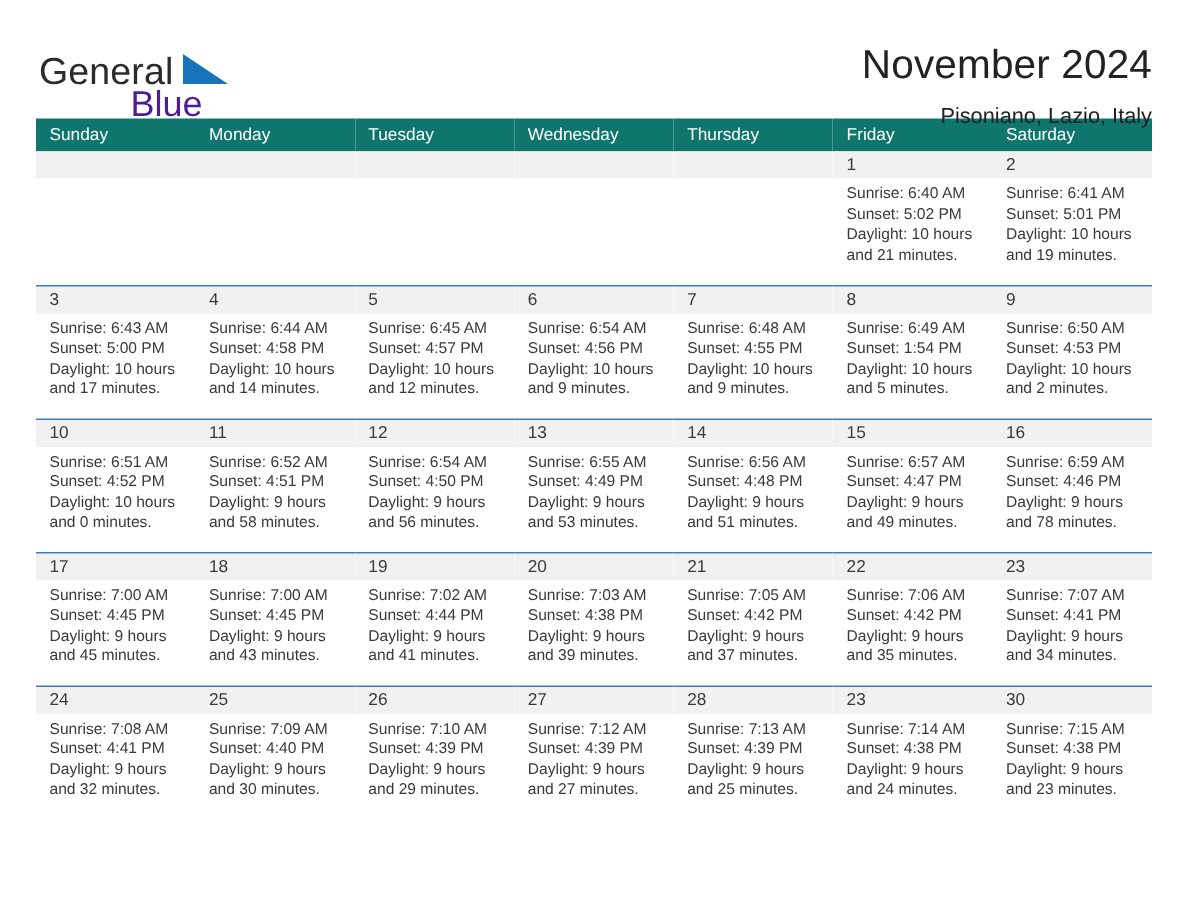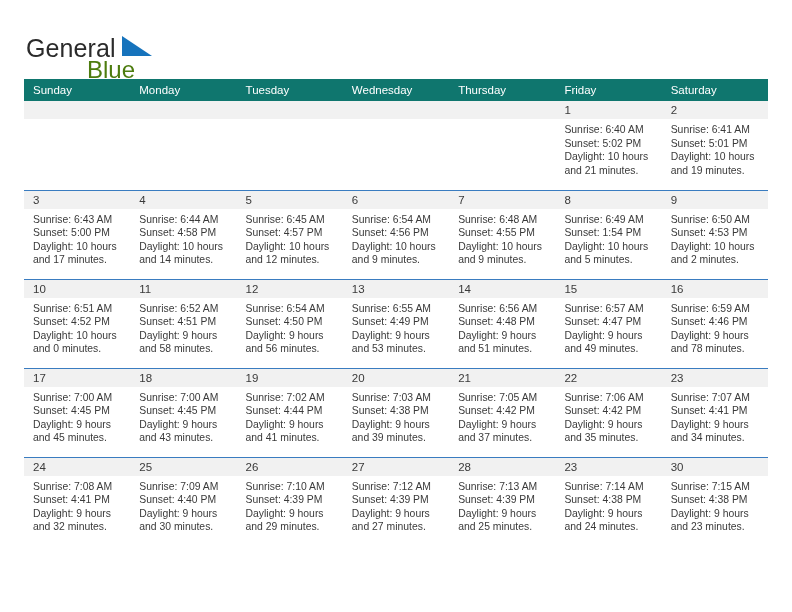--- a/index.html
+++ b/index.html
@@ -43,21 +43,21 @@
     font-size: 25px;
     letter-spacing: 0.1px;
     color: #2b2b2b;
     font-family: "Liberation Sans", sans-serif;
   }
   .brand-blue {
     position: absolute;
     left: 63px;
     top: 30px;
     font-size: 24px;
-    color: #4d7c0f;
+    color: #4c1d95;
     font-family: "Liberation Sans", sans-serif;
   }
   .brand-flag {
     position: absolute;
     left: 98px;
     top: 10px;
     width: 30px;
     height: 20px;
   }
   .brand-flag svg { display: block; }
@@ -143,20 +143,24 @@
     <div class="brand">
       <span class="brand-general">General</span>
       <span class="brand-flag">
         <svg width="30" height="20" viewBox="0 0 30 20" xmlns="http://www.w3.org/2000/svg">
           <polygon points="0,0 30,20 0,20" fill="#1673bc"></polygon>
         </svg>
       </span>
       <span class="brand-blue">Blue</span>
     </div>
 
+    <div class="title-wrap">
+      <div class="cal-title">November 2024</div>
+      <div class="cal-subtitle">Pisoniano, Lazio, Italy</div>
+    </div>
 
   </div>
 
   <table class="calendar">
     <thead>
       <tr id="weekday-row">
           <th>Sunday</th>
           <th>Monday</th>
           <th>Tuesday</th>
           <th>Wednesday</th>

